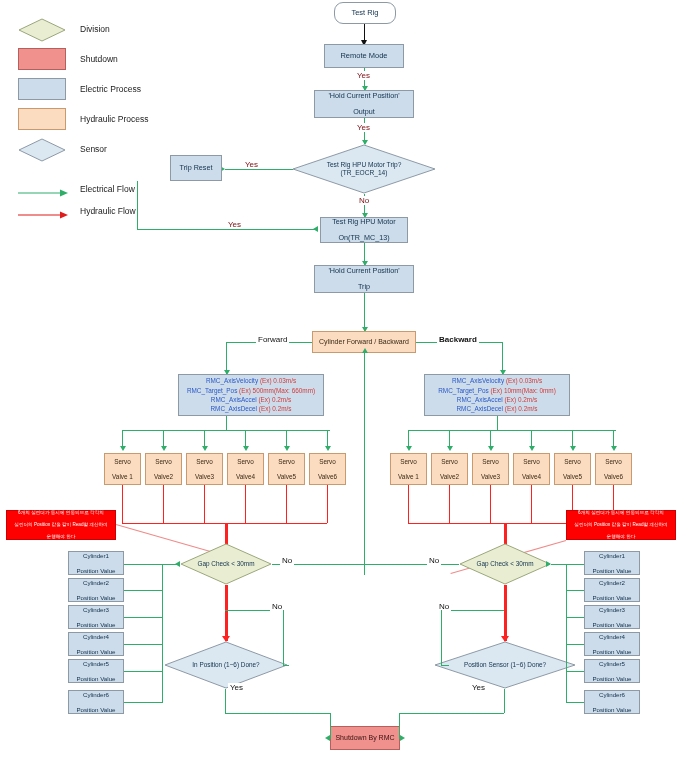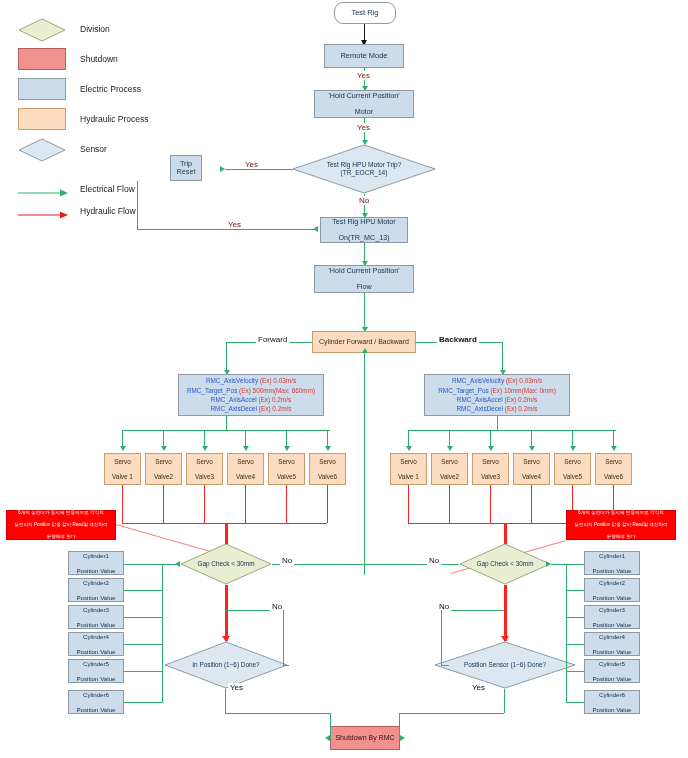--- a/index.html
+++ b/index.html
@@ -145,21 +145,21 @@
 
   <div class="node n-electric" style="left:324px;top:44px;width:80px;height:24px;font-size:7.5px;">
     <span>Remote Mode</span>
   </div>
 
   <div class="wire v g" style="left:364px;top:68px;height:22px;"></div>
   <div class="lbl-txt" style="left:355px;top:71px;">Yes</div>
   <div class="arw arw-d" style="left:361.5px;top:86px;"></div>
 
   <div class="node n-electric" style="left:314px;top:90px;width:100px;height:28px;font-size:7.2px;">
-    <span><span>'Hold Current Position'</span><br><span>Motor</span></span>
+    <span><span>'Hold Current Position'</span><br><span>Output</span></span>
   </div>
 
   <div class="wire v g" style="left:364px;top:118px;height:26px;"></div>
   <div class="lbl-txt" style="left:355px;top:123px;">Yes</div>
   <div class="arw arw-d" style="left:361.5px;top:140px;"></div>
 
   <div class="dia" style="left:292px;top:144px;width:144px;height:50px;">
     <div class="shape">
       <svg viewBox="0 0 144 50" preserveAspectRatio="none">
           <polygon points="72,1 143,25 72,49 1,25" fill="#dbe8f2" stroke="#8d9aa6" stroke-width="1"></polygon>
@@ -167,42 +167,42 @@
     </div>
     <div class="lbl" style="font-size:6.6px;">
       <span><span>Test Rig HPU Motor Trip?</span><br><span>(TR_EOCR_14)</span></span>
     </div>
   </div>
 
   <div class="wire h g" style="left:225px;top:168.5px;width:68px;"></div>
   <div class="lbl-txt" style="left:243px;top:160px;">Yes</div>
   <div class="arw arw-r" style="left:220px;top:165.5px;"></div>
 
-  <div class="node n-electric" style="left:170px;top:155px;width:32px;height:26px;font-size:7.2px;">
+  <div class="node n-electric" style="left:170px;top:155px;width:52px;height:26px;font-size:7.2px;">
     <span>Trip Reset</span>
   </div>
 
   <div class="wire v g" style="left:137px;top:181px;height:48px;"></div>
   <div class="wire h g" style="left:137px;top:228.5px;width:180px;"></div>
   <div class="lbl-txt" style="left:226px;top:220px;">Yes</div>
   <div class="arw arw-r" style="left:313px;top:225.5px;transform:rotate(180deg);"></div>
 
   <div class="wire v g" style="left:364px;top:194px;height:24px;"></div>
   <div class="lbl-txt" style="left:357px;top:196px;">No</div>
   <div class="arw arw-d" style="left:361.5px;top:213px;"></div>
 
   <div class="node n-electric" style="left:320px;top:217px;width:88px;height:26px;font-size:7.2px;">
     <span><span>Test Rig HPU Motor</span><br><span>On(TR_MC_13)</span></span>
   </div>
 
   <div class="wire v g" style="left:364px;top:243px;height:22px;"></div>
   <div class="arw arw-d" style="left:361.5px;top:261px;"></div>
 
   <div class="node n-electric" style="left:314px;top:265px;width:100px;height:28px;font-size:7.2px;">
-    <span><span>'Hold Current Position'</span><br><span>Flow</span></span>
+    <span><span>'Hold Current Position'</span><br><span>Trip</span></span>
   </div>
 
   <div class="wire v g" style="left:364px;top:293px;height:38px;"></div>
   <div class="arw arw-d" style="left:361.5px;top:327px;"></div>
 
   <div class="node n-hydraulic" style="left:312px;top:331px;width:104px;height:22px;font-size:7px;">
     <span>Cylinder Forward / Backward</span>
   </div>
 
   <div class="wire h g" style="left:226px;top:342px;width:86px;"></div>

